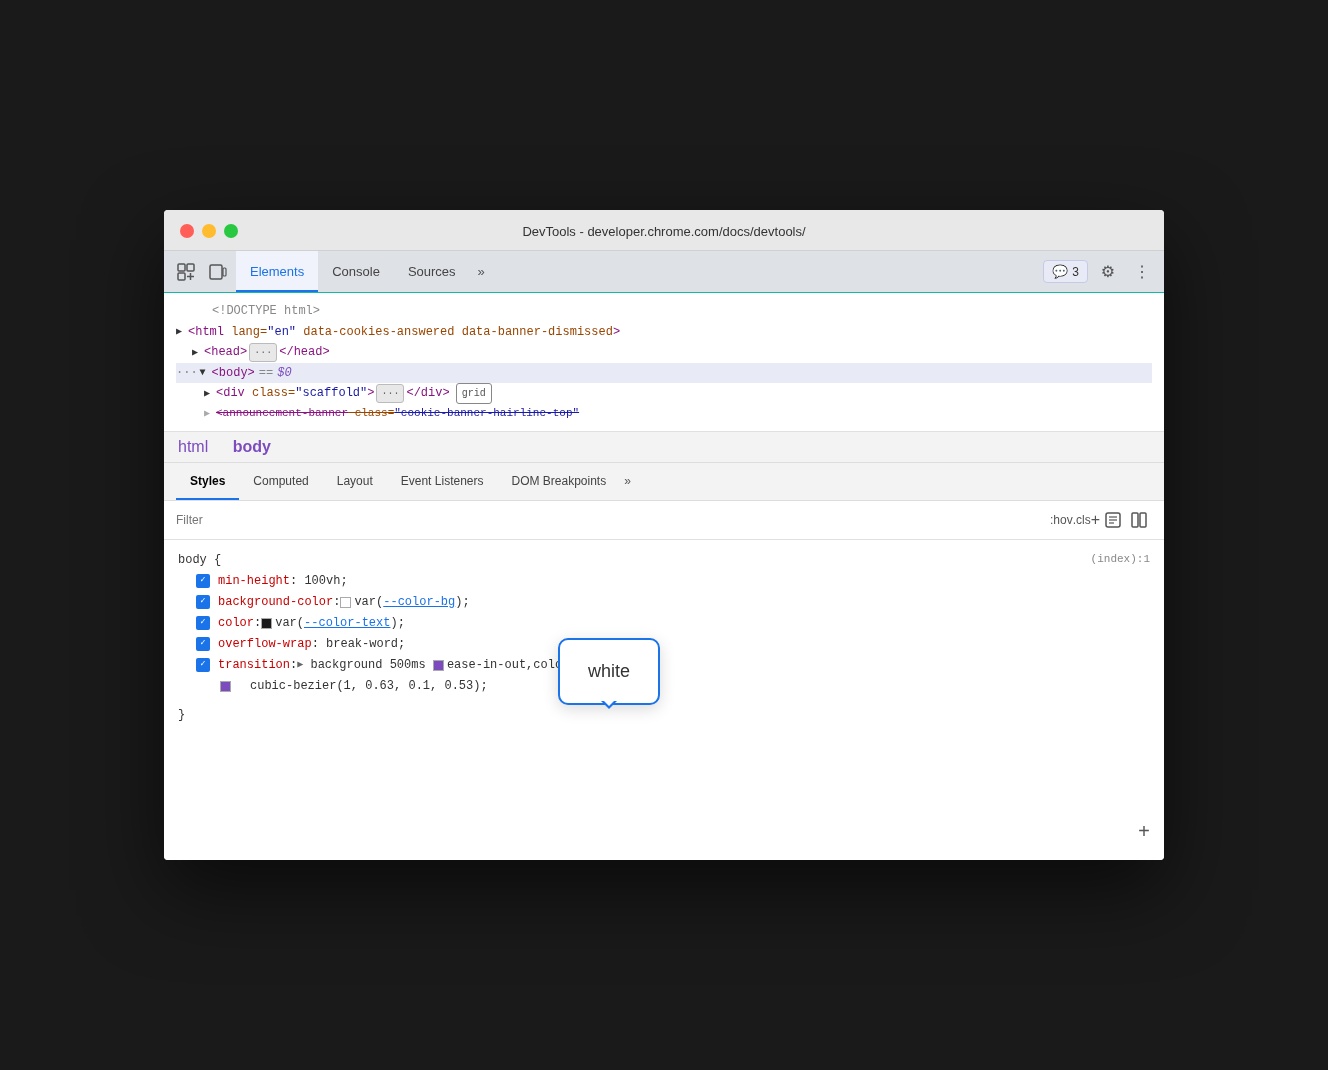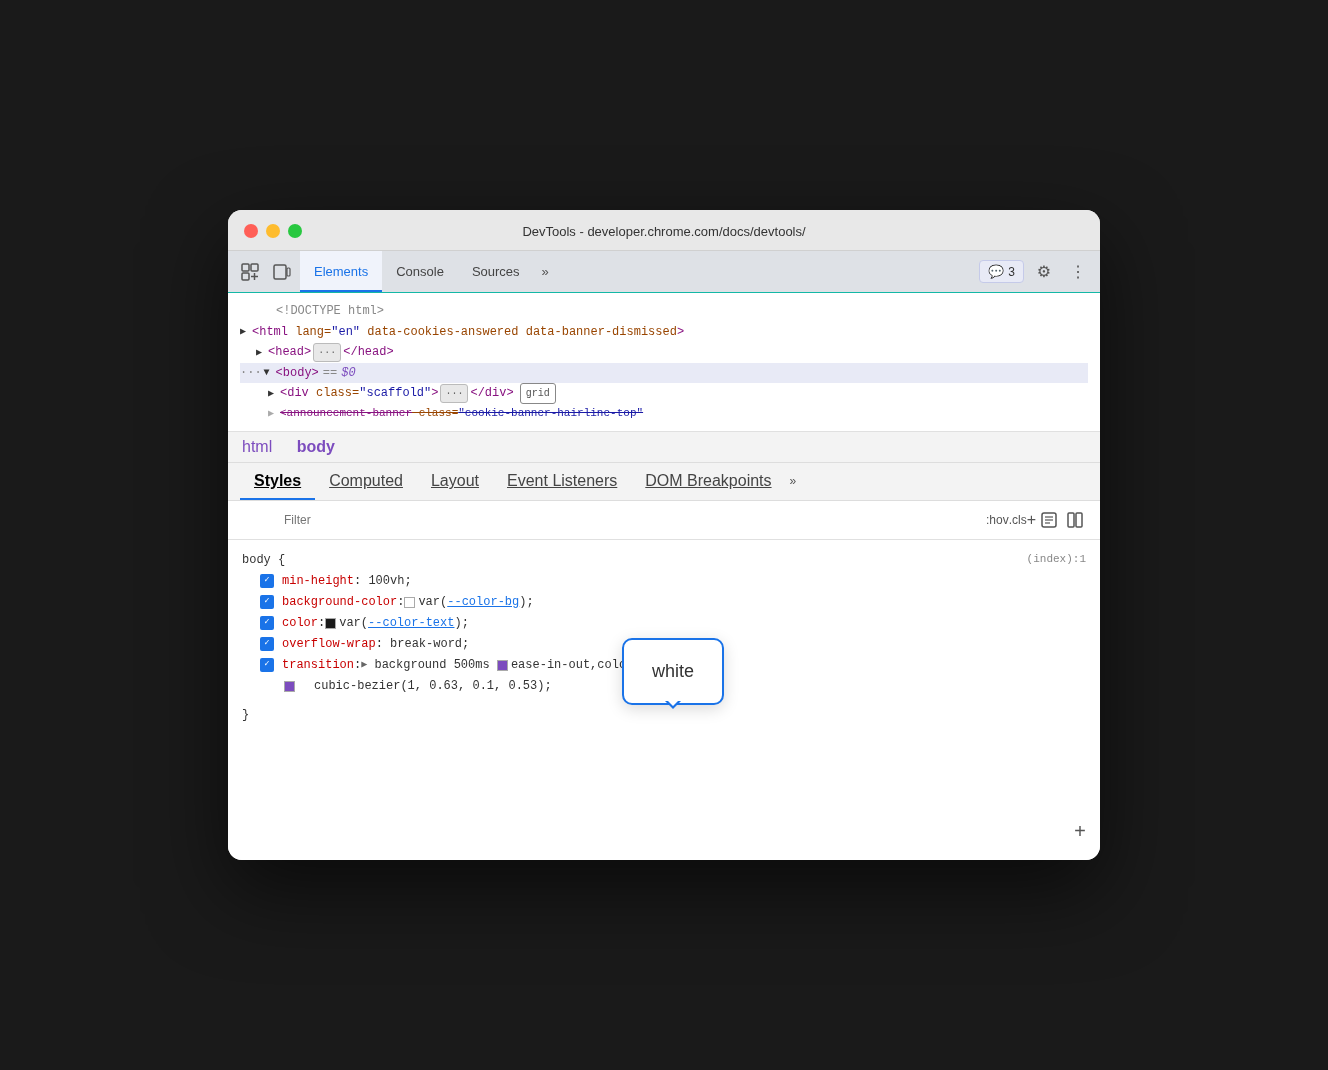--- a/index.html
+++ b/index.html
@@ -7,23 +7,23 @@
     body {
       background: #1a1a1a;
       display: flex;
       align-items: center;
       justify-content: center;
       min-height: 100vh;
       font-family: -apple-system, BlinkMacSystemFont, 'Helvetica Neue', Arial, sans-serif;
     }
 
     .window {
-      width: 872px;
+      width: 1000px;
       background: #f0f0f0;
-      border-radius: 14px;
+      border-radius: 4px;
       box-shadow: 0 30px 80px rgba(0,0,0,0.6);
       overflow: hidden;
     }
 
     
     .title-bar {
       background: #e8e8e8;
       padding: 14px 16px 12px;
       display: flex;
       align-items: center;
@@ -226,25 +226,24 @@
       padding: 0 12px;
       height: 38px;
       border-bottom: 1px solid #ddd;
     }
 
     .styles-tab {
       padding: 0 14px;
       height: 100%;
       display: flex;
       align-items: center;
-      font-size: 16px;
+      font-size: 12px;
       color: #444;
       cursor: pointer;
       position: relative;
-      text-decoration: underline;
     }
 
     .styles-tab.active {
       color: #000;
       font-weight: 600;
     }
 
     .styles-tab.active::after {
       content: '';
       position: absolute;
@@ -271,21 +270,20 @@
       border-bottom: 1px solid #e0e0e0;
     }
 
     .filter-input {
       flex: 1;
       border: none;
       outline: none;
       font-size: 12px;
       color: #333;
       background: transparent;
-      margin-left: 44px;
     }
 
     .filter-actions {
       display: flex;
       align-items: center;
       gap: 0;
       color: #555;
       font-size: 12px;
       justify-content: center;
     }

